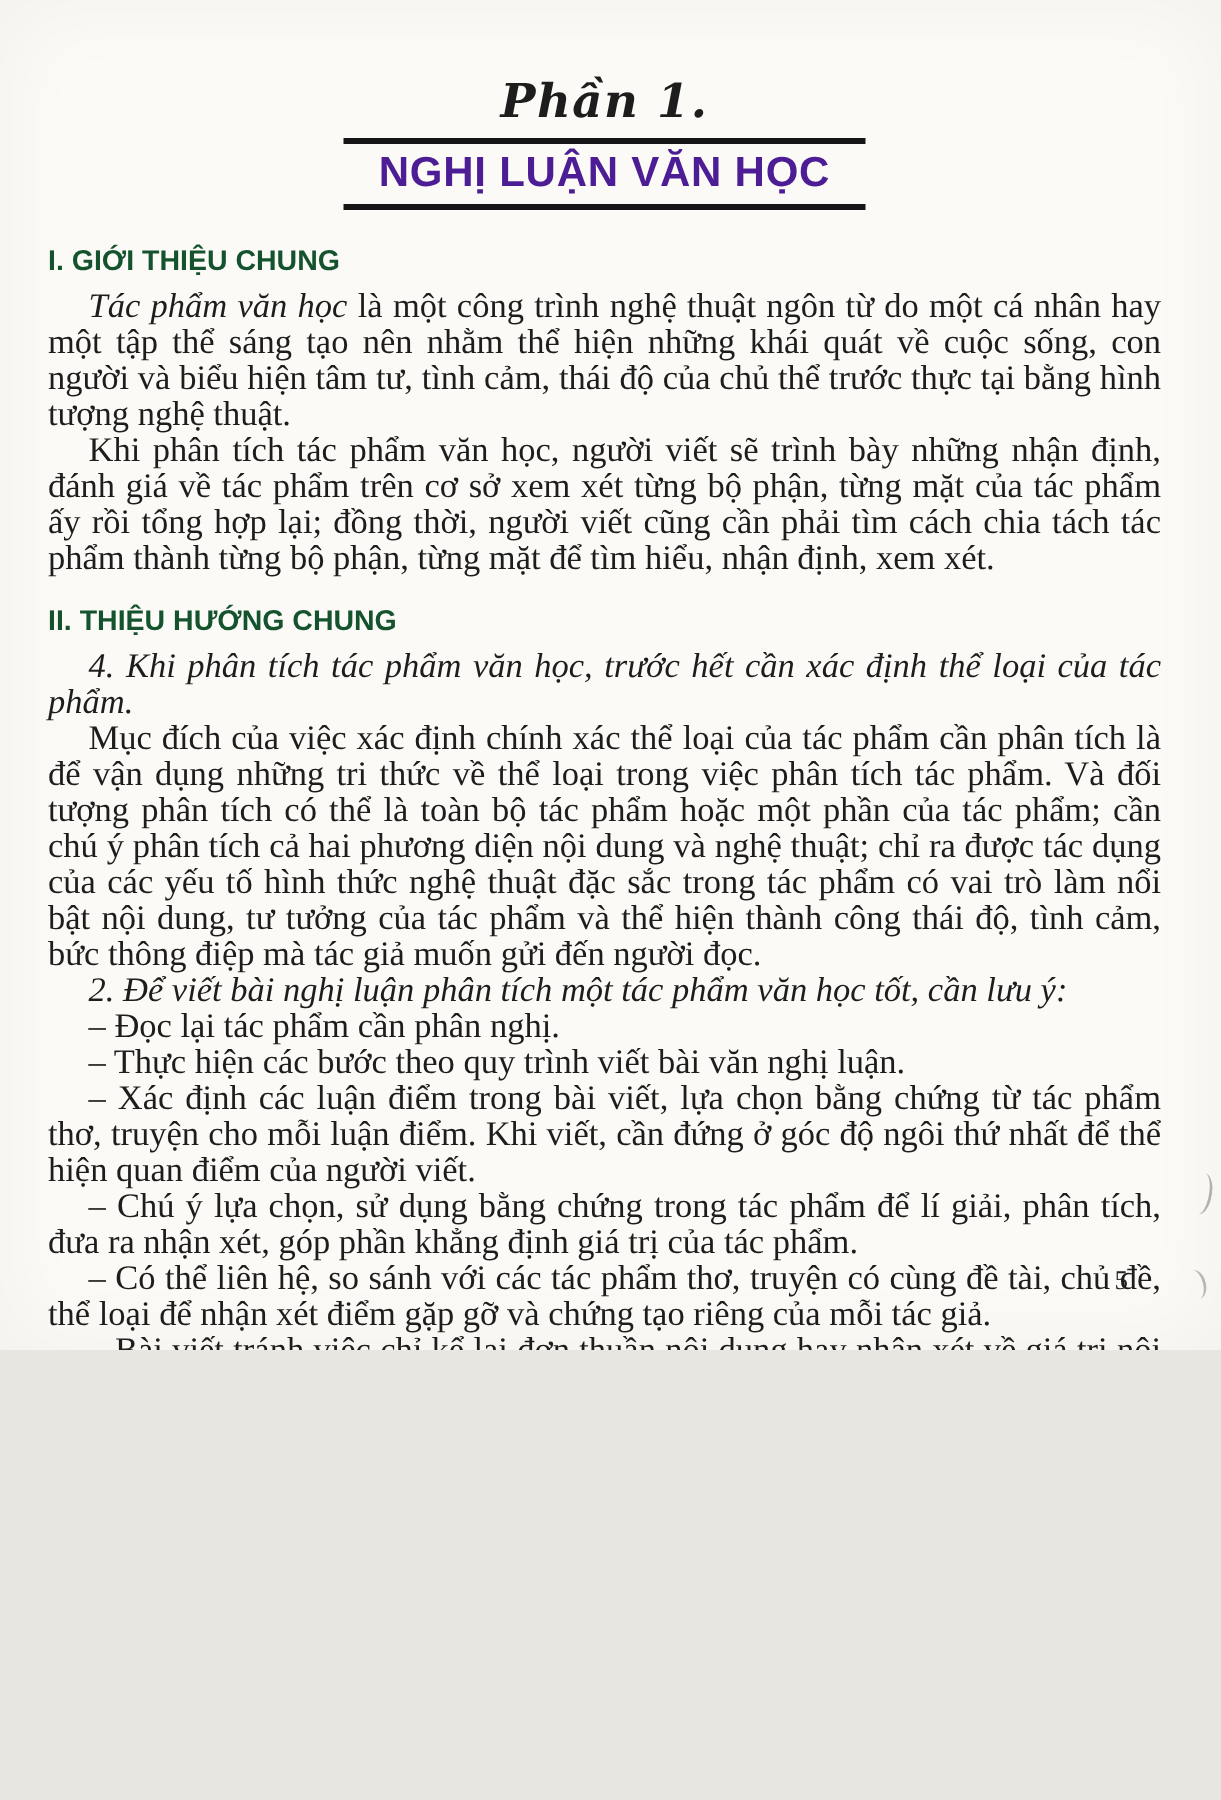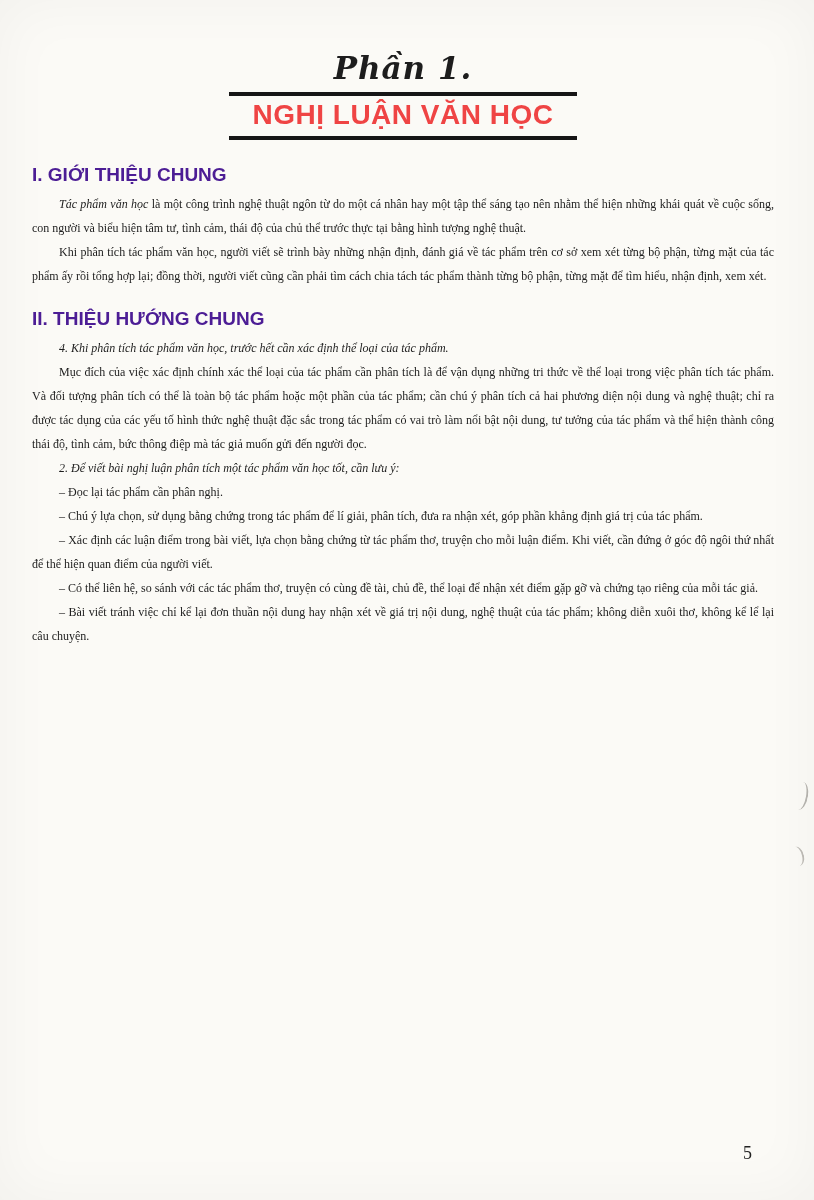--- a/index.html
+++ b/index.html
@@ -1,18 +1,18 @@
 <!DOCTYPE html>
 <html><head>
 <meta charset="utf-8">
 <style>
   html,body{margin:0;padding:0;background:#e8e6e1;}
   .page{
     position:relative;
-    width:814px;height:1200px;
+    width:814px;height:900px;
     margin:0 auto;
     background:#fbfaf6;
     box-shadow:inset 0 0 60px rgba(0,0,0,0.04);
     font-family:"Liberation Serif", serif;
     color:#1d1d1d;
     overflow:hidden;
   }
   .content{
     position:absolute;
     left:32px; top:50px;
@@ -34,33 +34,33 @@
     border-bottom:4px solid #161616;
     padding:3px 0 5px 0;
   }
   .chapter-title{
     margin:0;
     text-align:center;
     font-family:"Liberation Sans", sans-serif;
     font-weight:bold;
     font-size:28px;
     letter-spacing:0.5px;
-    color:#ef4444;
+    color:#4c1d95;
   }
   .section-heading{
     font-family:"Liberation Sans", sans-serif;
     font-weight:bold;
     font-size:19px;
-    color:#4c1d95;
+    color:#14532d;
     margin:20px 0 6px 0;
   }
   .section-heading.first{margin-top:24px;}
   p{
     margin:0;
-    font-size:12px;
+    font-size:23px;
     line-height:24px;
     text-align:justify;
     text-indent:27px;
   }
   p.italic{font-style:italic;}
   .lead-italic{font-style:italic;}
   .page-number{
     position:absolute;
     right:62px;
     bottom:36px;
@@ -105,22 +105,23 @@
     <p><span class="lead-italic">Tác phẩm văn học</span><span> là một công trình nghệ thuật ngôn từ do một cá nhân hay một tập thể sáng tạo nên nhằm thể hiện những khái quát về cuộc sống, con người và biểu hiện tâm tư, tình cảm, thái độ của chủ thể trước thực tại bằng hình tượng nghệ thuật.</span></p>
     <p>Khi phân tích tác phẩm văn học, người viết sẽ trình bày những nhận định, đánh giá về tác phẩm trên cơ sở xem xét từng bộ phận, từng mặt của tác phẩm ấy rồi tổng hợp lại; đồng thời, người viết cũng cần phải tìm cách chia tách tác phẩm thành từng bộ phận, từng mặt để tìm hiểu, nhận định, xem xét.</p>
 
     <h2 class="section-heading">II. THIỆU HƯỚNG CHUNG</h2>
 
     <p class="italic">4. Khi phân tích tác phẩm văn học, trước hết cần xác định thể loại của tác phẩm.</p>
     <p>Mục đích của việc xác định chính xác thể loại của tác phẩm cần phân tích là để vận dụng những tri thức về thể loại trong việc phân tích tác phẩm. Và đối tượng phân tích có thể là toàn bộ tác phẩm hoặc một phần của tác phẩm; cần chú ý phân tích cả hai phương diện nội dung và nghệ thuật; chỉ ra được tác dụng của các yếu tố hình thức nghệ thuật đặc sắc trong tác phẩm có vai trò làm nổi bật nội dung, tư tưởng của tác phẩm và thể hiện thành công thái độ, tình cảm, bức thông điệp mà tác giả muốn gửi đến người đọc.</p>
     <p class="italic">2. Để viết bài nghị luận phân tích một tác phẩm văn học tốt, cần lưu ý:</p>
 
     <p>– Đọc lại tác phẩm cần phân nghị.</p>
+    <p>– Thực hiện các bước theo quy trình viết bài văn nghị luận.</p>
+    <p>– Xác định các luận điểm trong bài viết, lựa chọn bằng chứng từ tác phẩm thơ, truyện cho mỗi luận điểm. Khi viết, cần đứng ở góc độ ngôi thứ nhất để thể hiện quan điểm của người viết.</p>
     <p>– Chú ý lựa chọn, sử dụng bằng chứng trong tác phẩm để lí giải, phân tích, đưa ra nhận xét, góp phần khẳng định giá trị của tác phẩm.</p>
-    <p>– Xác định các luận điểm trong bài viết, lựa chọn bằng chứng từ tác phẩm thơ, truyện cho mỗi luận điểm. Khi viết, cần đứng ở góc độ ngôi thứ nhất để thể hiện quan điểm của người viết.</p>
     <p>– Có thể liên hệ, so sánh với các tác phẩm thơ, truyện có cùng đề tài, chủ đề, thể loại để nhận xét điểm gặp gỡ và chứng tạo riêng của mỗi tác giả.</p>
     <p>– Bài viết tránh việc chỉ kể lại đơn thuần nội dung hay nhận xét về giá trị nội dung, nghệ thuật của tác phẩm; không diễn xuôi thơ, không kể lể lại câu chuyện.</p>
 
   </div>
 
   <span class="artifact artifact-1"></span>
   <span class="artifact artifact-2"></span>
 
   <div class="page-number">5</div>
 </div>

